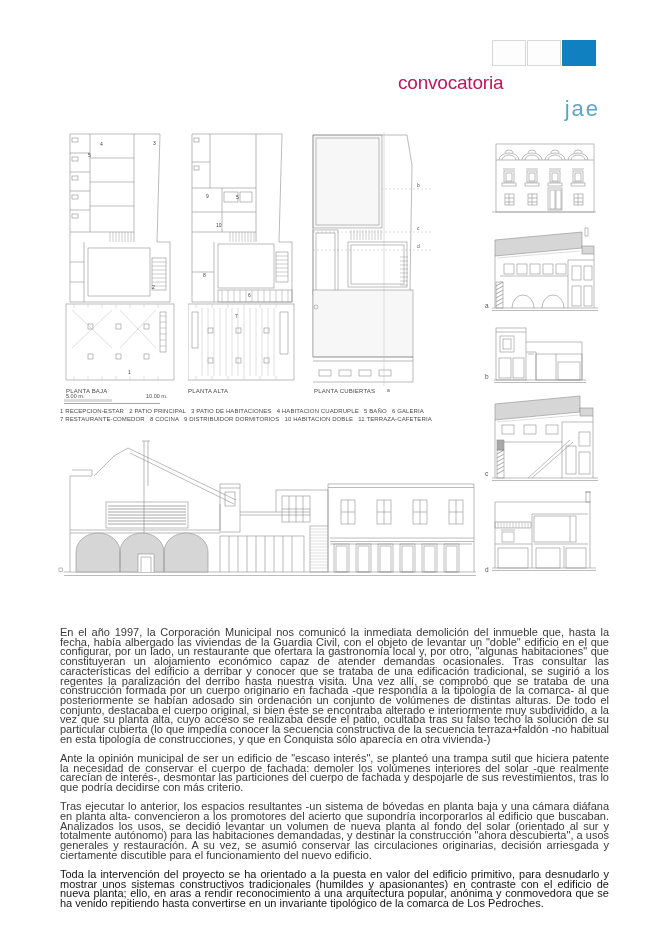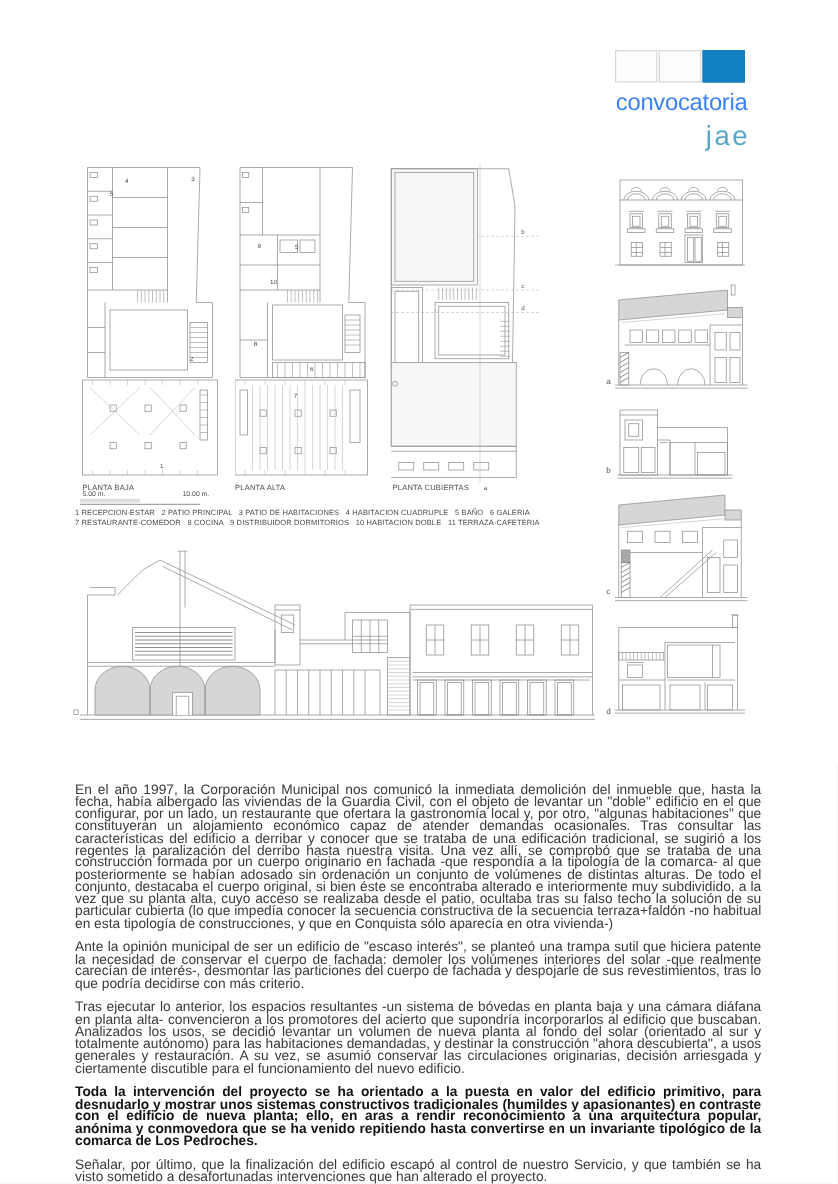--- a/index.html
+++ b/index.html
@@ -4,21 +4,21 @@
 <style>
   html,body{margin:0;padding:0;background:#eee;}
   .page{position:relative;width:670px;height:947px;background:#ffffff;
         font-family:"Liberation Sans",sans-serif;overflow:hidden;margin:0 auto;}
   .abs{position:absolute;}
 
   
   .brand-squares{left:492px;top:40px;width:106px;height:27px;display:flex;}
   .sq{width:34px;height:26px;background:#fdfdfd;border:1px solid #d7d7d7;box-sizing:border-box;margin-right:1px;}
   .sq.blue{background:#1080c0;border-color:#1080c0;}
-  .brand-title{left:398px;top:72px;width:200px;text-align:right;font-size:19px;color:#3b82f6;letter-spacing:-.2px;}
+  .brand-title{left:398px;top:72px;width:200px;font-size:19px;color:#be185d;letter-spacing:-.2px;}
   .brand-logo{left:440px;top:96px;width:160px;text-align:right;font-size:22px;color:#58a7c7;letter-spacing:2px;}
 
   
   svg{display:block;}
   .ln{fill:none;stroke:#8f8f8f;stroke-width:.6;}
   .ln2{fill:none;stroke:#bdbdbd;stroke-width:.5;}
   .lnD{fill:none;stroke:#6b6b6b;stroke-width:.6;}
   .fillg{fill:#d6d6d6;stroke:#8f8f8f;stroke-width:.6;}
   .fillL{fill:#f7f7f7;stroke:#8f8f8f;stroke-width:.6;}
   .hatch{fill:none;stroke:#9a9a9a;stroke-width:.5;}
@@ -30,21 +30,21 @@
   .elev-label{font-size:6.5px;color:#555;}
   .scale-label{font-size:5.5px;color:#4a4a4a;white-space:nowrap;}
   .scale-bar{left:64px;top:399px;width:96px;height:4px;border-bottom:1px solid #a5a5a5;}
   .scale-bar .seg{width:48px;height:3px;background:#dcdcdc;}
 
   .legend-line{left:60px;font-size:6px;color:#4a4a4a;white-space:pre;letter-spacing:.1px;}
 
   
   .article{left:60px;top:628px;width:549px;}
   .article p{margin:0 0 9.5px 0;font-size:11px;line-height:9.7px;color:#3a3a3a;text-align:justify;}
-  .article p.bold{font-weight:bold;color:#141414;}
+  .article p.bold{font-weight:normal;color:#141414;}
 </style>
 </head>
 <body>
 
 <div class="page">
 
   <div class="abs brand-squares">
     <div class="sq"></div>
     <div class="sq"></div>
     <div class="sq blue"></div>
@@ -347,16 +347,15 @@
     </div>
 
   <div class="abs legend-line" style="top:408px">1 RECEPCION-ESTAR   2 PATIO PRINCIPAL   3 PATIO DE HABITACIONES   4 HABITACION CUADRUPLE   5 BAÑO   6 GALERIA</div>
   <div class="abs legend-line" style="top:416px">7 RESTAURANTE-COMEDOR   8 COCINA   9 DISTRIBUIDOR DORMITORIOS   10 HABITACION DOBLE   11 TERRAZA-CAFETERIA</div>
 
   <div class="abs article">
     <p>En el año 1997, la Corporación Municipal nos comunicó la inmediata demolición del inmueble que, hasta la fecha, había albergado las viviendas de la Guardia Civil, con el objeto de levantar un "doble" edificio en el que configurar, por un lado, un restaurante que ofertara la gastronomía local y, por otro, "algunas habitaciones" que constituyeran un alojamiento económico capaz de atender demandas ocasionales. Tras consultar las características del edificio a derribar y conocer que se trataba de una edificación tradicional, se sugirió a los regentes la paralización del derribo hasta nuestra visita. Una vez allí, se comprobó que se trataba de una construcción formada por un cuerpo originario en fachada -que respondía a la tipología de la comarca- al que posteriormente se habían adosado sin ordenación un conjunto de volúmenes de distintas alturas. De todo el conjunto, destacaba el cuerpo original, si bien éste se encontraba alterado e interiormente muy subdividido, a la vez que su planta alta, cuyo acceso se realizaba desde el patio, ocultaba tras su falso techo la solución de su particular cubierta (lo que impedía conocer la secuencia constructiva de la secuencia terraza+faldón -no habitual en esta tipología de construcciones, y que en Conquista sólo aparecía en otra vivienda-)</p>
     <p>Ante la opinión municipal de ser un edificio de "escaso interés", se planteó una trampa sutil que hiciera patente la necesidad de conservar el cuerpo de fachada: demoler los volúmenes interiores del solar -que realmente carecían de interés-, desmontar las particiones del cuerpo de fachada y despojarle de sus revestimientos, tras lo que podría decidirse con más criterio.</p>
     <p>Tras ejecutar lo anterior, los espacios resultantes -un sistema de bóvedas en planta baja y una cámara diáfana en planta alta- convencieron a los promotores del acierto que supondría incorporarlos al edificio que buscaban. Analizados los usos, se decidió levantar un volumen de nueva planta al fondo del solar (orientado al sur y totalmente autónomo) para las habitaciones demandadas, y destinar la construcción "ahora descubierta", a usos generales y restauración. A su vez, se asumió conservar las circulaciones originarias, decisión arriesgada y ciertamente discutible para el funcionamiento del nuevo edificio.</p>
     <p class="bold">Toda la intervención del proyecto se ha orientado a la puesta en valor del edificio primitivo, para desnudarlo y mostrar unos sistemas constructivos tradicionales (humildes y apasionantes) en contraste con el edificio de nueva planta; ello, en aras a rendir reconocimiento a una arquitectura popular, anónima y conmovedora que se ha venido repitiendo hasta convertirse en un invariante tipológico de la comarca de Los Pedroches.</p>
-    <p>Señalar, por último, que la finalización del edificio escapó al control de nuestro Servicio, y que también se ha visto sometido a desafortunadas intervenciones que han alterado el proyecto.</p>
   </div>
 
 </div>
 
 </body></html>

